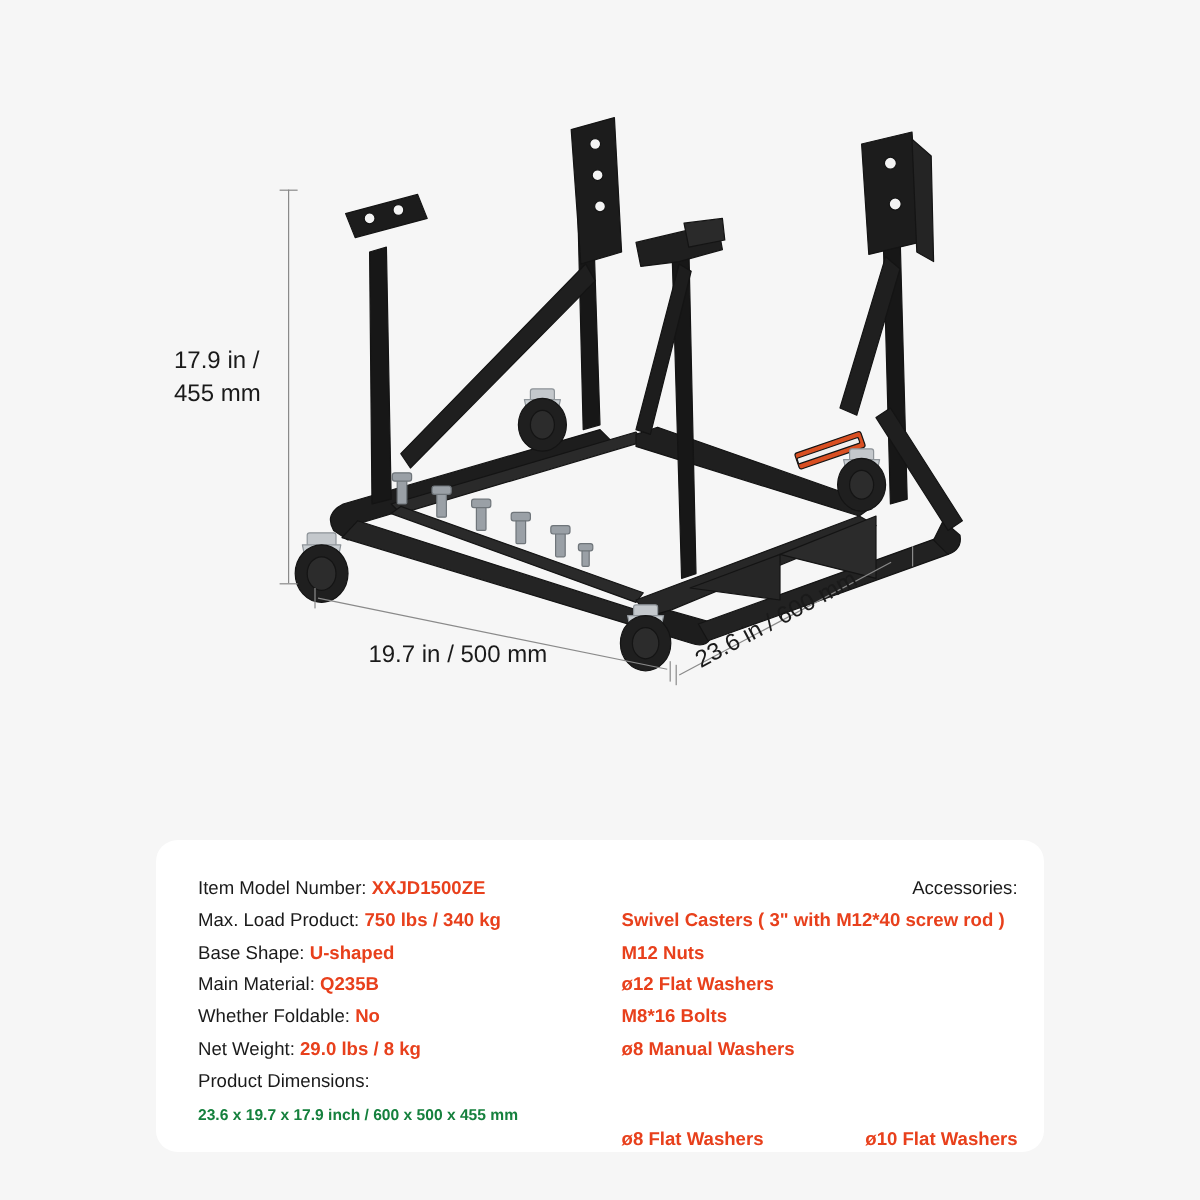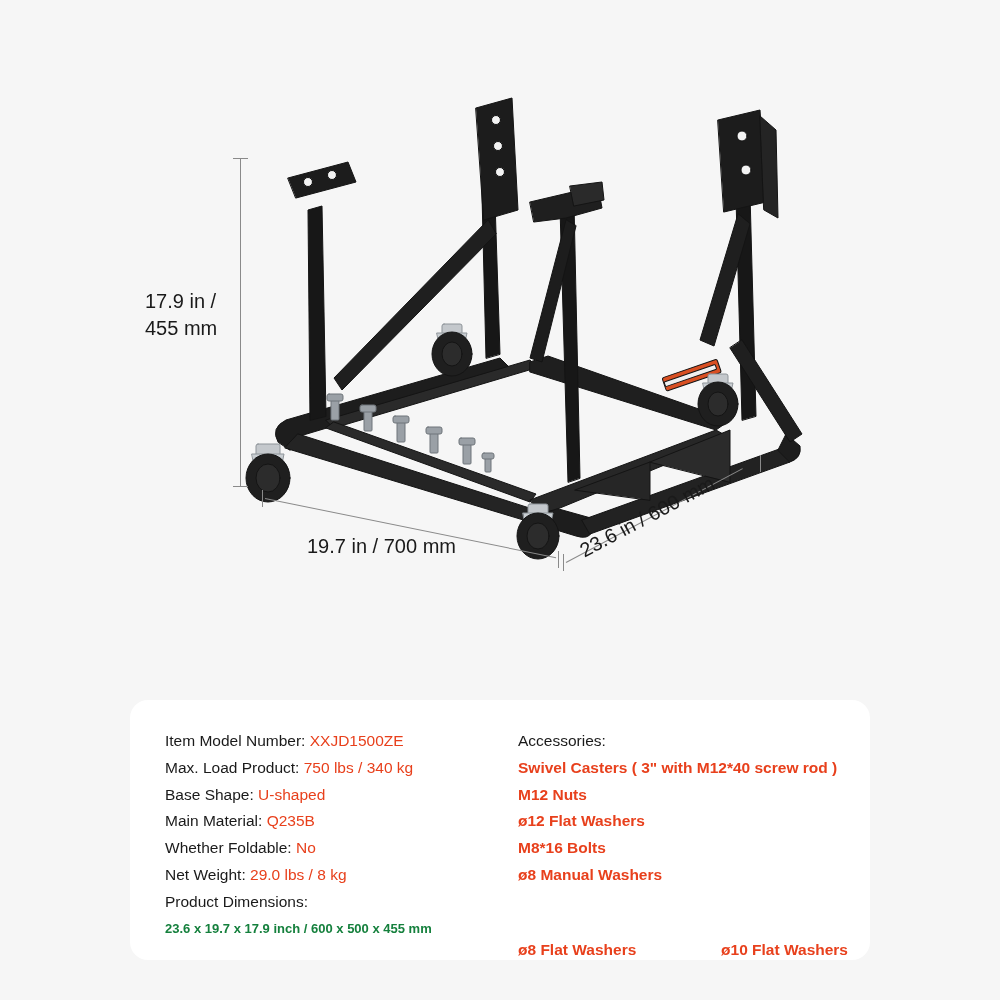--- a/index.html
+++ b/index.html
@@ -72,26 +72,27 @@
     width: 330px;
   }
   .spec-row {
     font-size: 15.5px;
     line-height: 26.8px;
     color: #1a1a1a;
     white-space: nowrap;
   }
   .spec-row .val {
     color: #e8401c;
-    font-weight: normal;
+    font-weight: bold;
   }
   .acc-head {
     font-size: 15.5px;
     line-height: 26.8px;
     color: #1a1a1a;
+    text-align: right;
   }
   .acc-item {
     font-size: 15.5px;
     line-height: 26.8px;
     color: #e8401c;
     font-weight: bold;
     white-space: nowrap;
   }
   .acc-two {
     display: flex;
@@ -231,21 +232,21 @@
 
     <div class="dim-line" style="left:240px; top:158px; width:1px; height:328px;"></div>
     <div class="dim-line" style="left:233px; top:158px; width:15px; height:1px;"></div>
     <div class="dim-line" style="left:233px; top:486px; width:15px; height:1px;"></div>
     <div class="dim-label" style="left:145px; top:288px; width:95px; text-align:left;">17.9 in /
 455 mm</div>
 
     <div class="dim-line" style="left:265px; top:498px; width:297px; height:1px; transform:rotate(11.5deg); transform-origin:left center;"></div>
     <div class="dim-line" style="left:262px; top:490px; width:1px; height:17px;"></div>
     <div class="dim-line" style="left:558px; top:551px; width:1px; height:17px;"></div>
-    <div class="dim-label" style="left:307px; top:533px;">19.7 in / 700 mm</div>
+    <div class="dim-label" style="left:307px; top:533px;">19.7 in / 500 mm</div>
 
     <div class="dim-line" style="left:566px; top:562px; width:200px; height:1px; transform:rotate(-28deg); transform-origin:left center;"></div>
     <div class="dim-line" style="left:563px; top:554px; width:1px; height:17px;"></div>
     <div class="dim-line" style="left:760px; top:455px; width:1px; height:17px;"></div>
     <div class="dim-label" style="left:575px; top:540px; transform:rotate(-28deg); transform-origin:left top;">23.6 in / 600 mm</div>
   </div>
 
   <div class="spec-card">
 
     <div class="spec-left">

